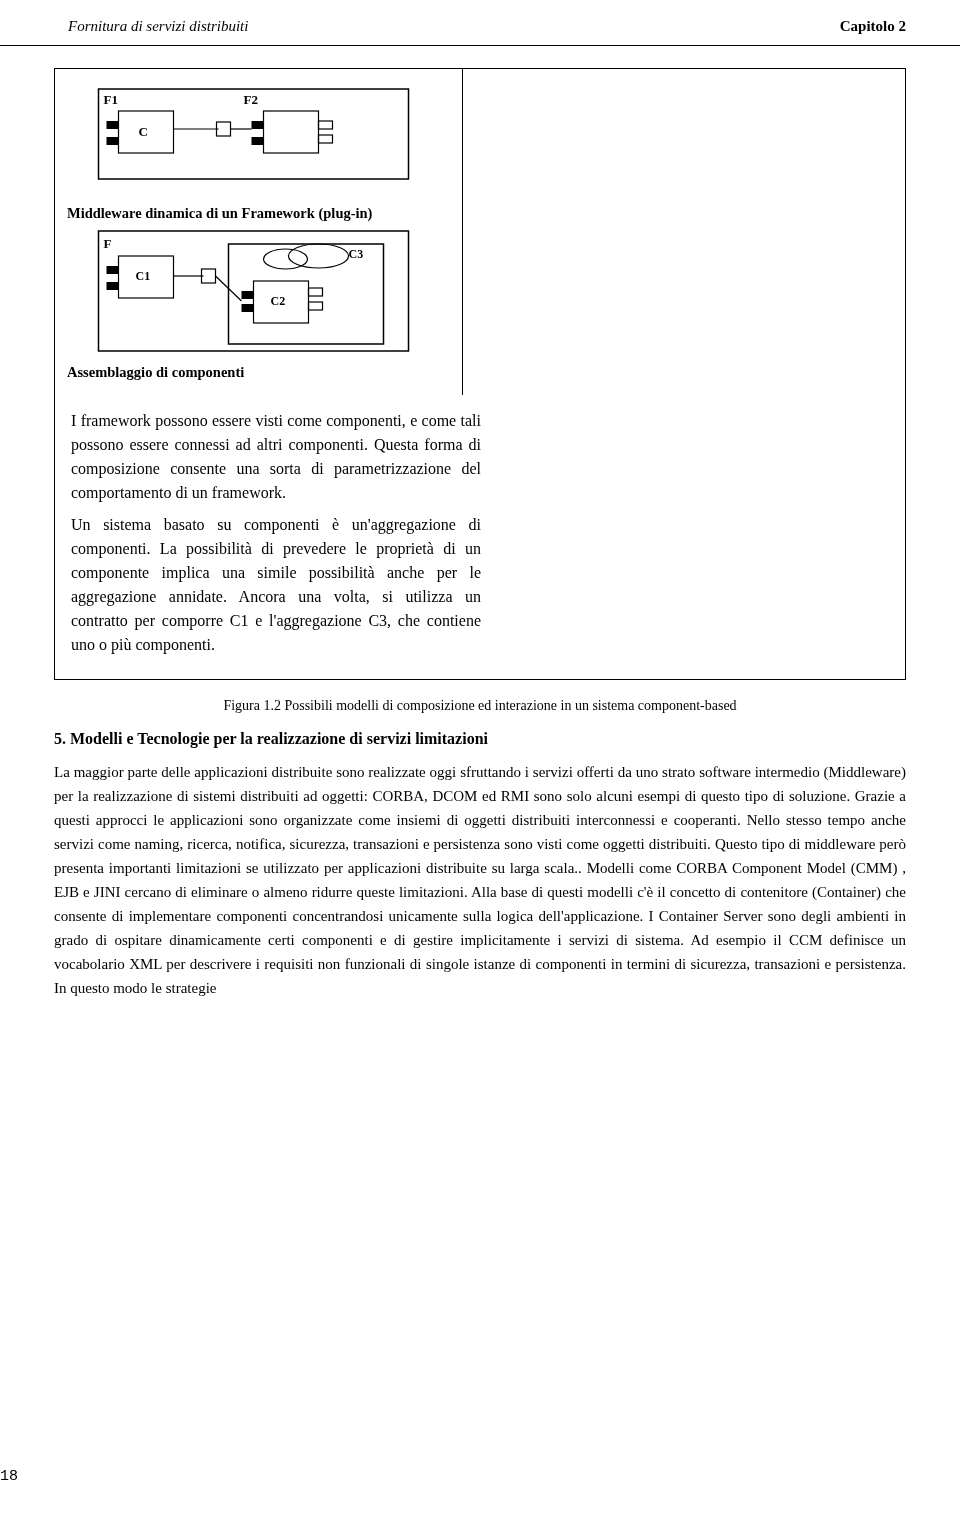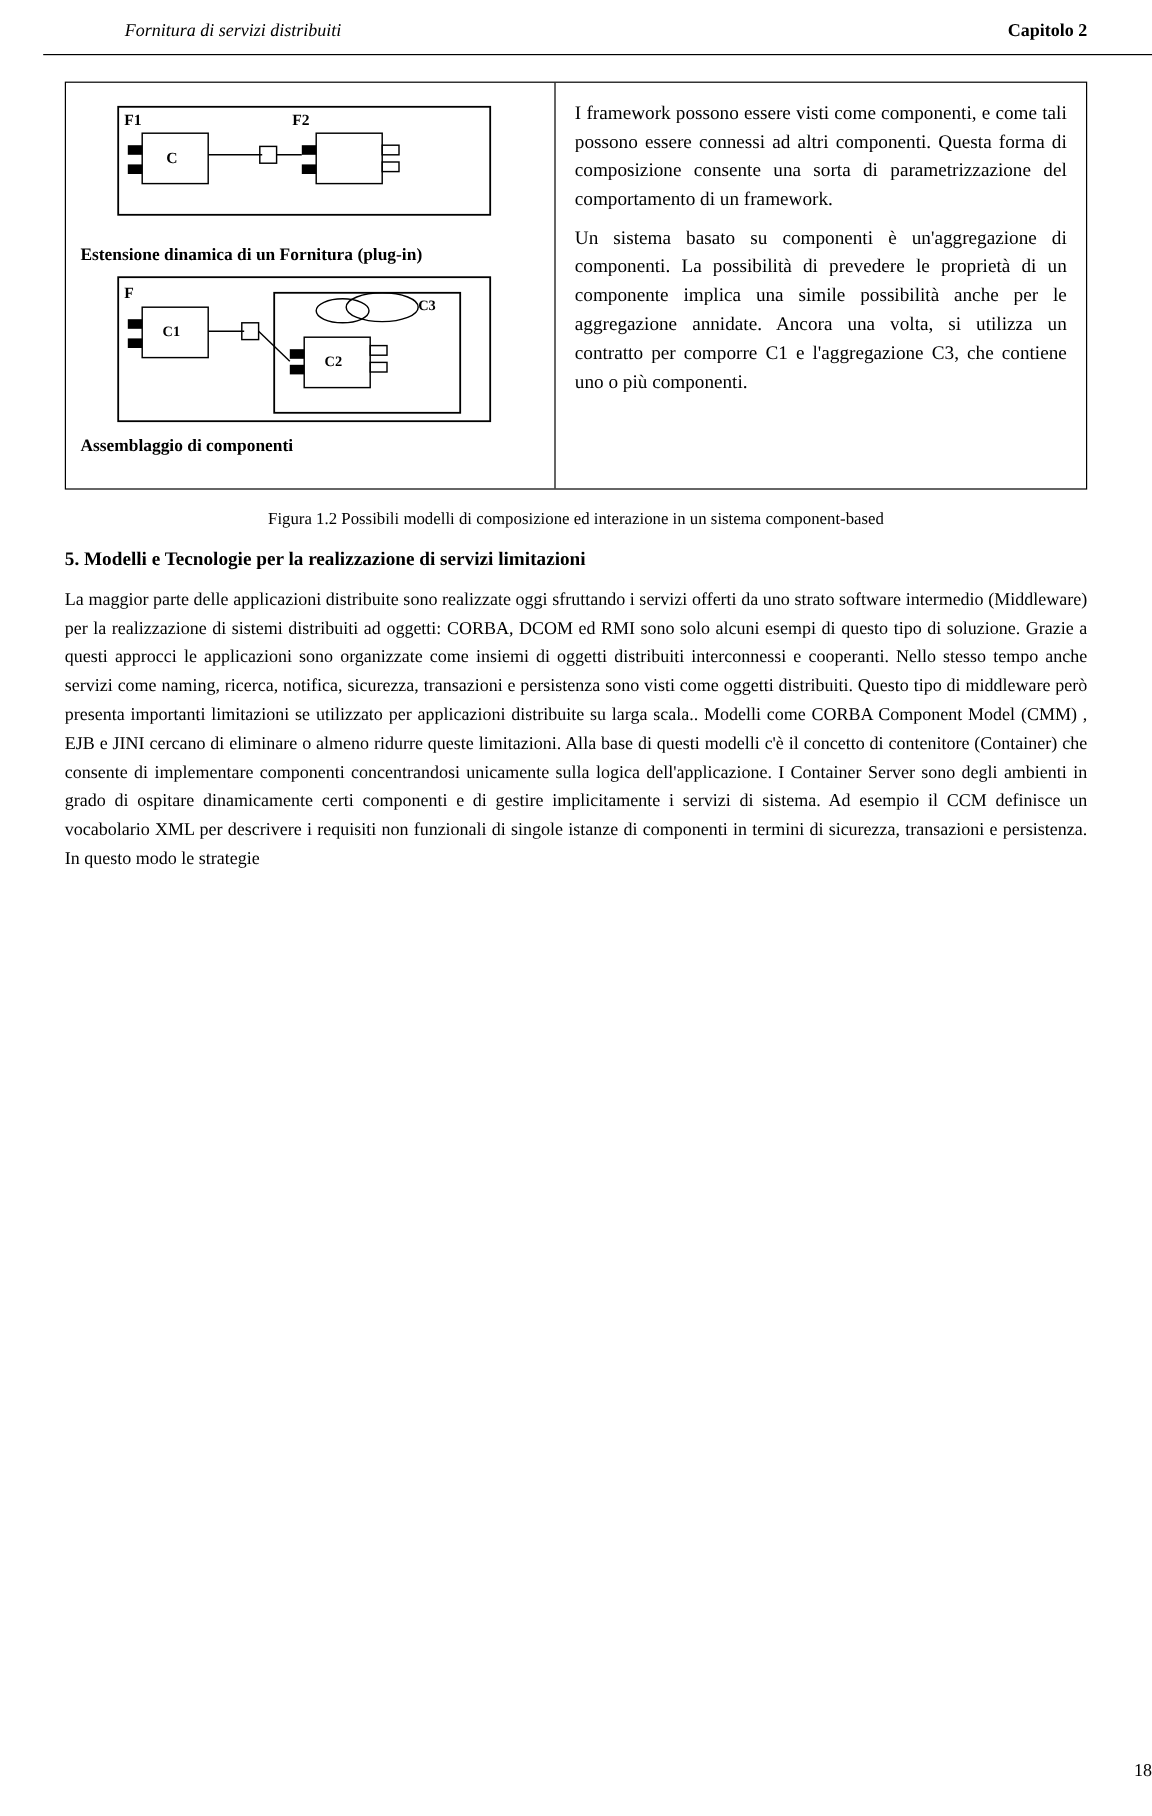--- a/index.html
+++ b/index.html
@@ -14,39 +14,39 @@
     }
 
     
     .page-header {
       display: flex;
       justify-content: space-between;
       align-items: flex-start;
       padding: 18px 54px 10px 68px;
       border-bottom: 1px solid #000;
       margin-bottom: 22px;
-      margin-left: 36px;
     }
     .header-left {
       font-size: 15px;
       font-style: italic;
     }
     .header-right {
       font-size: 15px;
       font-weight: bold;
     }
 
     
     .main-content {
       padding: 0 54px;
     }
 
     
     .figure-box {
       display: flex;
+      flex-direction: column;
       border: 1px solid #000;
       margin-bottom: 18px;
       min-height: 340px;
     }
 
     .figure-left {
       width: 48%;
       border-right: 1px solid #000;
       display: flex;
       flex-direction: column;
@@ -105,22 +105,23 @@
       text-align: justify;
       margin-bottom: 14px;
     }
 
     
     .page-footer {
       position: absolute;
       bottom: 28px;
       left: 0;
       right: 0;
-      text-align: right;
-      font-size: 15px;
+      text-align: left;
+      font-size: 15px;
+      font-family: Liberation Mono, monospace;
     }
 
     
     svg text {
       font-family: "Times New Roman", Times, serif;
     }
 
     
     .right-para {
       margin-bottom: 8px;
@@ -165,21 +166,21 @@
           <rect x="163" y="58" width="12" height="8" fill="#000"></rect>
 
           <rect x="230" y="42" width="14" height="8" fill="none" stroke="#000" stroke-width="1.2"></rect>
           <rect x="230" y="56" width="14" height="8" fill="none" stroke="#000" stroke-width="1.2"></rect>
 
           <line x1="142" y1="50" x2="163" y2="50" stroke="#000" stroke-width="1.2"></line>
         </svg>
       </div>
 
       <div class="diagram-bottom-label">
-        <span>Estensione dinamica di un Fornitura (plug-in)</span>
+        <span>Middleware dinamica di un Framework (plug-in)</span>
       </div>
 
       <div class="diagram-bottom">
         <svg width="100%" height="135" viewBox="0 0 340 135">
 
           <rect x="10" y="5" width="310" height="120" fill="none" stroke="#000" stroke-width="1.5"></rect>
           <text x="15" y="22" font-size="13" font-family="Times New Roman" font-weight="bold">F</text>
 
           <rect x="30" y="30" width="55" height="42" fill="none" stroke="#000" stroke-width="1.2"></rect>
           <text x="47" y="54" font-size="12" font-family="Times New Roman" font-weight="bold">C1</text>

